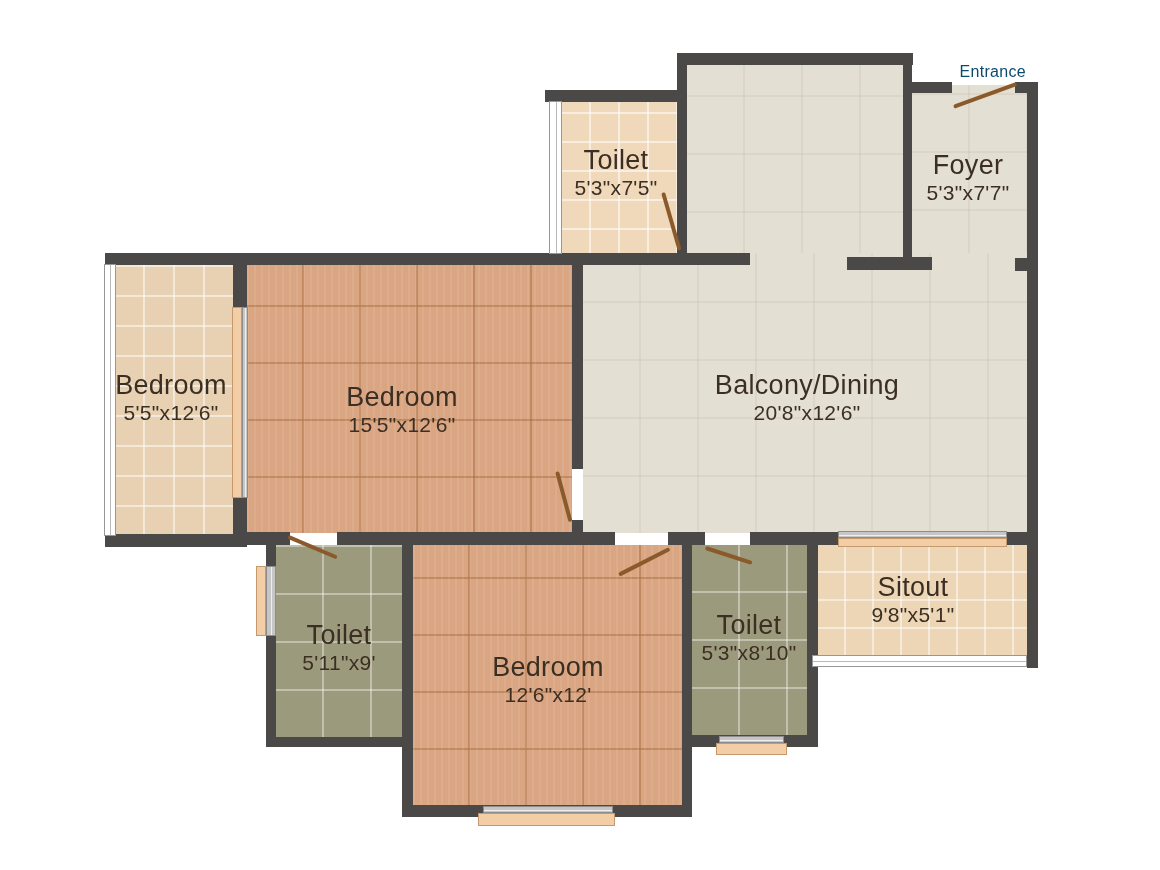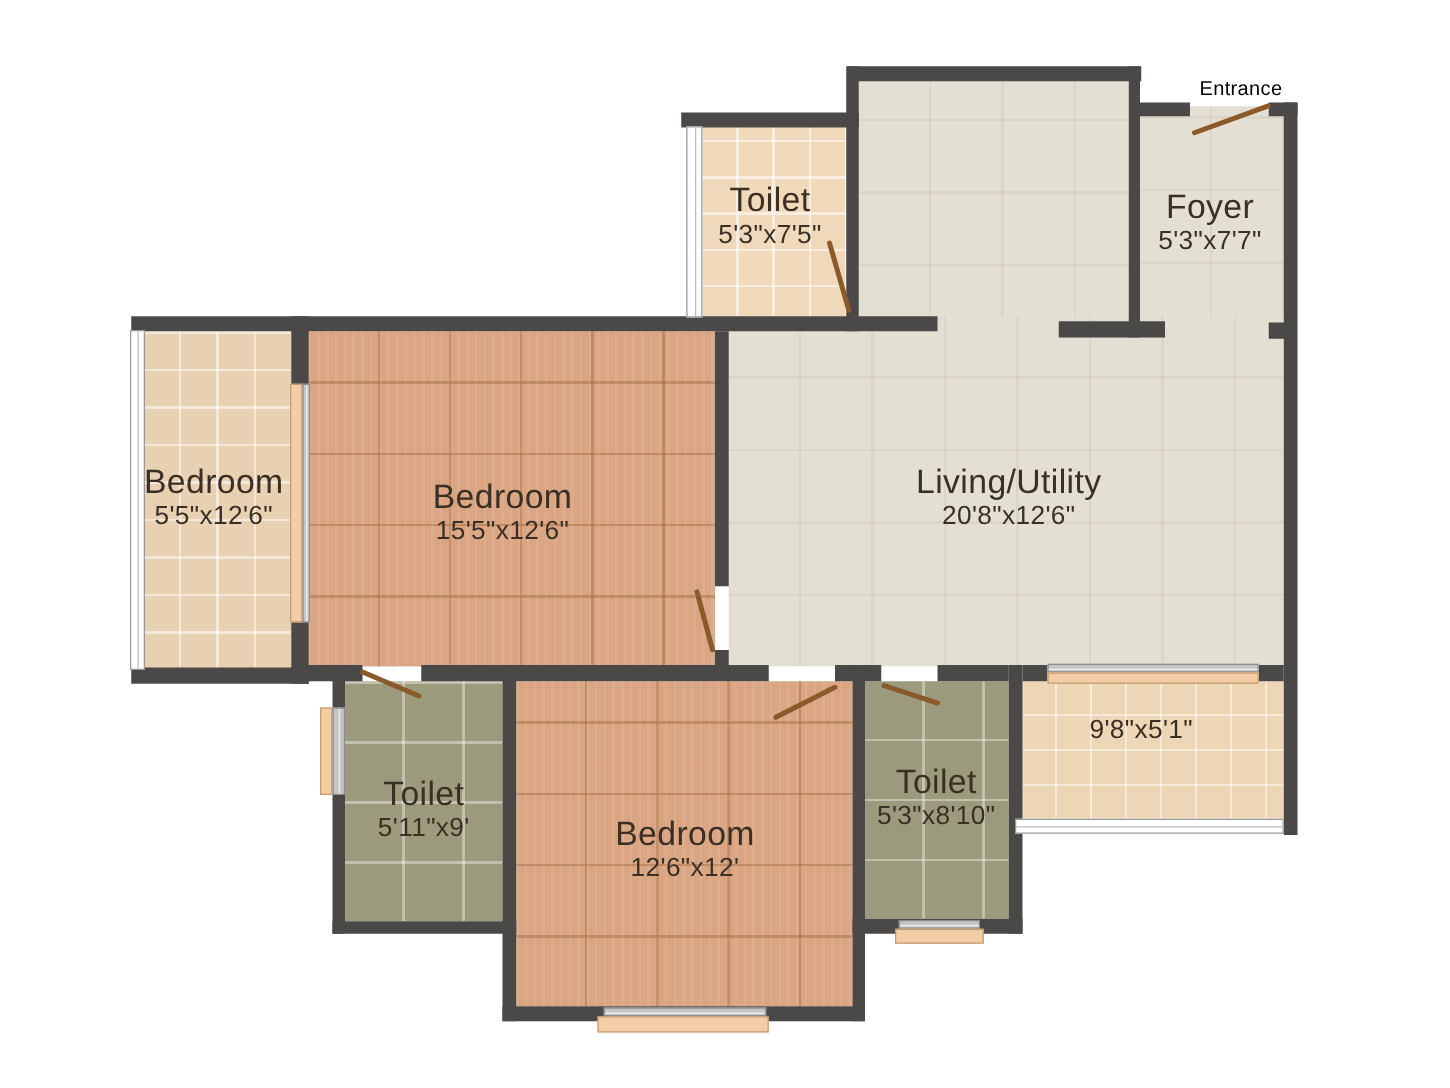--- a/index.html
+++ b/index.html
@@ -34,21 +34,21 @@
   .rail.h::after{content:"";position:absolute;top:50%;left:0;right:0;height:1px;background:#b9b9b9;}
   .track{position:absolute;background:#c6c6c6;border:1px solid #8d8d8d;box-sizing:border-box;}
   .track.v::after{content:"";position:absolute;left:50%;top:0;bottom:0;width:1px;background:#efefef;}
   .track.h::after{content:"";position:absolute;top:50%;left:0;right:0;height:1px;background:#efefef;}
   .sill{position:absolute;background:#f2cda6;border:1px solid #c49a6c;box-sizing:border-box;}
   .door{position:absolute;height:4px;background:#8a5a2b;border-radius:2px;transform-origin:0 0;}
   
   .room-label{position:absolute;text-align:center;color:#3b2e23;line-height:1.16;letter-spacing:.3px;}
   .rname{font-size:27px;}
   .rdims{font-size:21px;}
-  .entrance{position:absolute;font-size:16px;color:#000000;letter-spacing:.3px;}
+  .entrance{position:absolute;font-size:16px;color:#0c4a6e;letter-spacing:.3px;}
 </style>
 </head>
 <body>
 
 <div class="plan">
 
   <div class="abs f-utility" style="left:562px;top:101px;width:115px;height:156px;"></div>
   <div class="abs f-hard" style="left:687px;top:63px;width:216px;height:206px;"></div>
   <div class="abs f-hard" style="left:912px;top:85px;width:115px;height:182px;"></div>
   <div class="abs f-hard" style="left:583px;top:253px;width:444px;height:280px;"></div>
@@ -121,32 +121,33 @@
   </div>
   <div class="room-label" style="left:81px;top:370px;width:180px;">
     <div class="rname">Bedroom</div>
     <div class="rdims">5'5"x12'6"</div>
   </div>
   <div class="room-label" style="left:302px;top:382px;width:200px;">
     <div class="rname">Bedroom</div>
     <div class="rdims">15'5"x12'6"</div>
   </div>
   <div class="room-label" style="left:667px;top:370px;width:280px;">
-    <div class="rname">Living/Utility</div>
+    <div class="rname">Balcony/Dining</div>
     <div class="rdims">20'8"x12'6"</div>
   </div>
   <div class="room-label" style="left:259px;top:620px;width:160px;">
     <div class="rname">Toilet</div>
     <div class="rdims">5'11"x9'</div>
   </div>
   <div class="room-label" style="left:448px;top:652px;width:200px;">
     <div class="rname">Bedroom</div>
     <div class="rdims">12'6"x12'</div>
   </div>
   <div class="room-label" style="left:669px;top:610px;width:160px;">
     <div class="rname">Toilet</div>
     <div class="rdims">5'3"x8'10"</div>
   </div>
   <div class="room-label" style="left:823px;top:572px;width:180px;">
+    <div class="rname">Sitout</div>
     <div class="rdims">9'8"x5'1"</div>
   </div>
 
 </div>
 
 </body></html>

